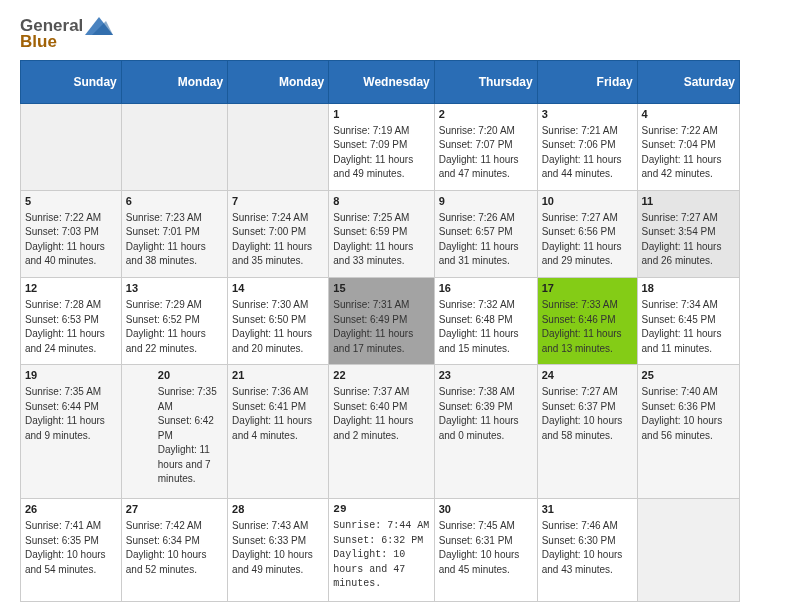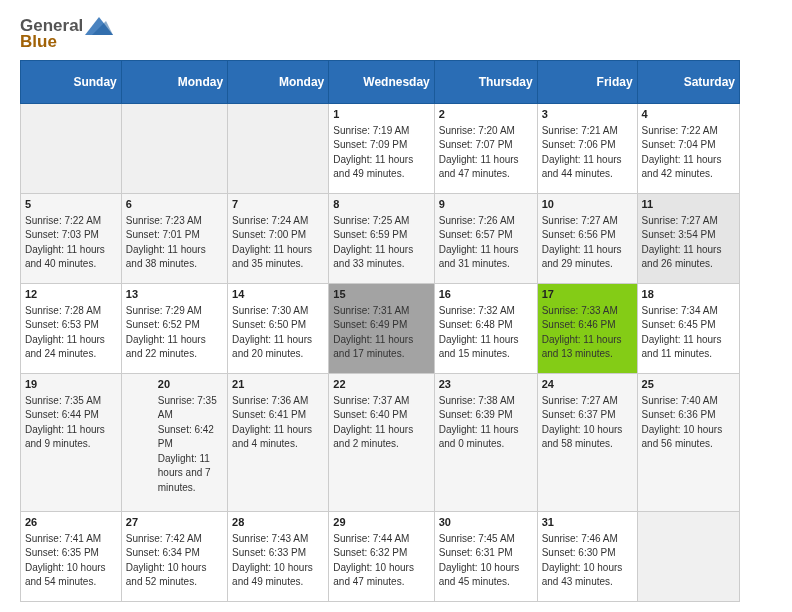--- a/index.html
+++ b/index.html
@@ -157,20 +157,20 @@
           <td style="background: rgb(245, 245, 245);"><span class="day-num">21</span><span class="cell-text">Sunrise: 7:36 AM</span><br><span class="cell-text">Sunset: 6:41 PM</span><br><span class="cell-text">Daylight: 11 hours and 4 minutes.</span></td>
           <td style="background: rgb(245, 245, 245);"><span class="day-num">22</span><span class="cell-text">Sunrise: 7:37 AM</span><br><span class="cell-text">Sunset: 6:40 PM</span><br><span class="cell-text">Daylight: 11 hours and 2 minutes.</span></td>
           <td style="background: rgb(245, 245, 245);"><span class="day-num">23</span><span class="cell-text">Sunrise: 7:38 AM</span><br><span class="cell-text">Sunset: 6:39 PM</span><br><span class="cell-text">Daylight: 11 hours and 0 minutes.</span></td>
           <td style="background: rgb(245, 245, 245);"><span class="day-num">24</span><span class="cell-text">Sunrise: 7:27 AM</span><br><span class="cell-text">Sunset: 6:37 PM</span><br><span class="cell-text">Daylight: 10 hours and 58 minutes.</span></td>
           <td style="background: rgb(245, 245, 245);"><span class="day-num">25</span><span class="cell-text">Sunrise: 7:40 AM</span><br><span class="cell-text">Sunset: 6:36 PM</span><br><span class="cell-text">Daylight: 10 hours and 56 minutes.</span></td>
         </tr>
         <tr>
           <td style="background: rgb(255, 255, 255);"><span class="day-num">26</span><span class="cell-text">Sunrise: 7:41 AM</span><br><span class="cell-text">Sunset: 6:35 PM</span><br><span class="cell-text">Daylight: 10 hours and 54 minutes.</span></td>
           <td style="background: rgb(255, 255, 255); border-radius: 28px;"><span class="day-num">27</span><span class="cell-text">Sunrise: 7:42 AM</span><br><span class="cell-text">Sunset: 6:34 PM</span><br><span class="cell-text">Daylight: 10 hours and 52 minutes.</span></td>
           <td style="background: rgb(255, 255, 255);"><span class="day-num">28</span><span class="cell-text">Sunrise: 7:43 AM</span><br><span class="cell-text">Sunset: 6:33 PM</span><br><span class="cell-text">Daylight: 10 hours and 49 minutes.</span></td>
-          <td style="background: rgb(255, 255, 255);"><span class="day-num">29</span><span class="cell-text">Sunrise: 7:44 AM</span><br><span class="cell-text">Sunset: 6:32 PM</span><br><span class="cell-text">Daylight: 10 hours and 47 minutes.</span></td>
+          <td style="background: rgb(255, 255, 255); font-family: Liberation Mono, monospace;"><span class="day-num">29</span><span class="cell-text">Sunrise: 7:44 AM</span><br><span class="cell-text">Sunset: 6:32 PM</span><br><span class="cell-text">Daylight: 10 hours and 47 minutes.</span></td>
           <td style="background: rgb(255, 255, 255);"><span class="day-num">30</span><span class="cell-text">Sunrise: 7:45 AM</span><br><span class="cell-text">Sunset: 6:31 PM</span><br><span class="cell-text">Daylight: 10 hours and 45 minutes.</span></td>
           <td style="background: rgb(255, 255, 255);"><span class="day-num">31</span><span class="cell-text">Sunrise: 7:46 AM</span><br><span class="cell-text">Sunset: 6:30 PM</span><br><span class="cell-text">Daylight: 10 hours and 43 minutes.</span></td>
           <td class="empty"></td>
         </tr>
       </tbody>
   </table>
 </div>
 
 </body></html>

